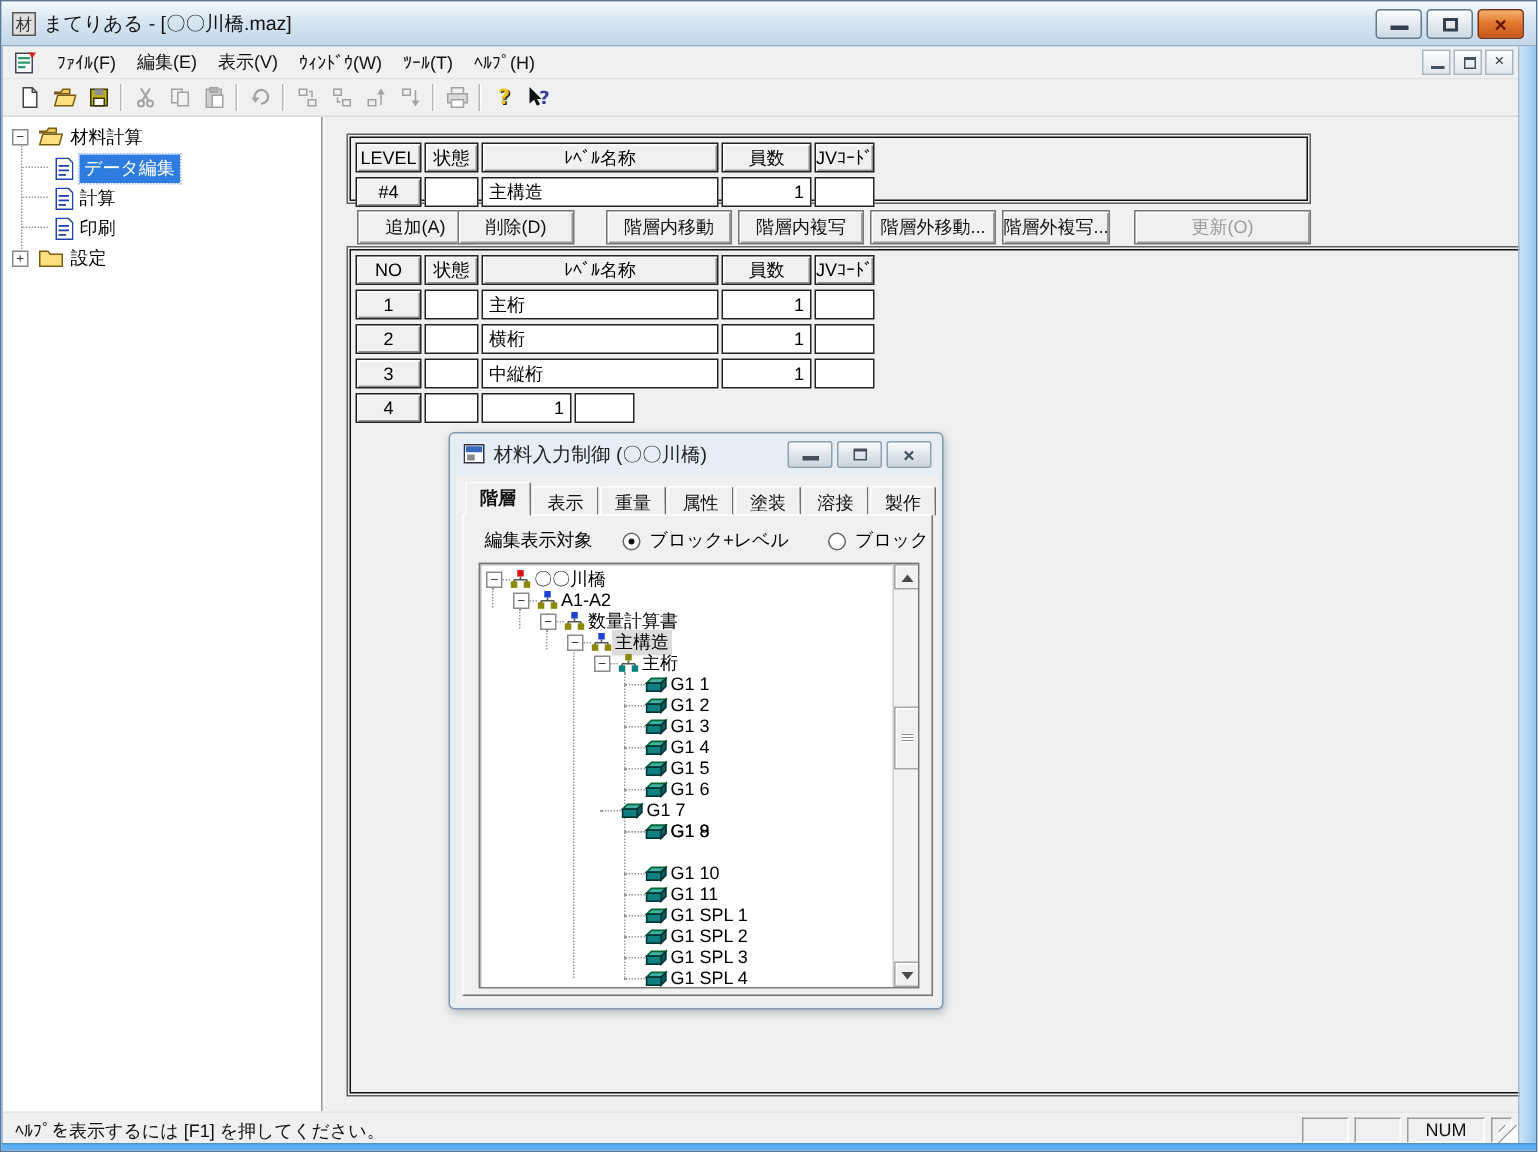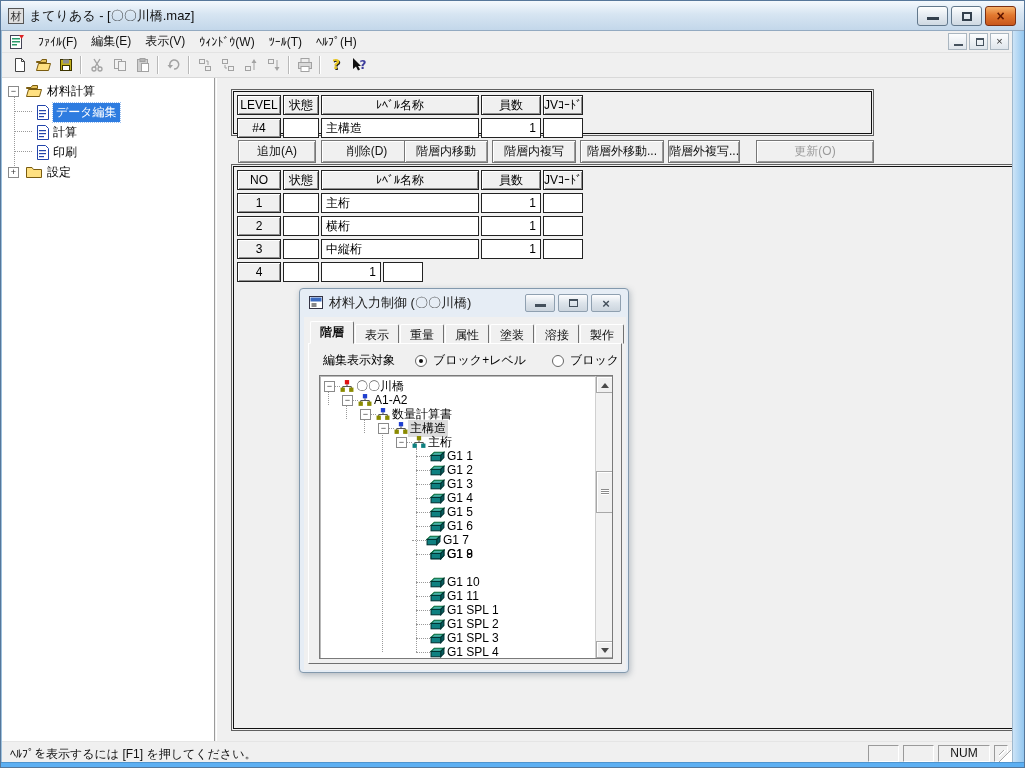--- a/index.html
+++ b/index.html
@@ -343,21 +343,21 @@
           <div class="ncell c1">#4</div>
           <div class="dcell c2"></div>
           <div class="dcell c3">主構造</div>
           <div class="dcell c4 num-right">1</div>
           <div class="dcell c5"></div>
         </div>
       </div>
     </div>
 
     <button class="actbtn" style="left:21px; top:62px; width:78px;">追加(A)</button>
-    <button class="actbtn" style="left:104px; top:62px; width:92px;">削除(D)</button>
+    <button class="actbtn" style="left:88px; top:62px; width:78px;">削除(D)</button>
     <button class="actbtn" style="left:187px; top:62px; width:84px;">階層内移動</button>
     <button class="actbtn" style="left:275px; top:62px; width:84px;">階層内複写</button>
     <button class="actbtn" style="left:363px; top:62px; width:84px;">階層外移動...</button>
     <button class="actbtn" style="left:451px; top:62px; width:72px;">階層外複写...</button>
     <button class="actbtn disabled" style="left:539px; top:62px; width:118px;">更新(O)</button>
 
     <div class="dframe" style="left:14px; top:86px; width:787px; height:567px;">
       <div class="dframe-in">
         <div class="trow-cells">
           <div class="hcell c1">NO</div>
@@ -549,21 +549,21 @@
             </div>
           <div class="trow" style="left:96px; top:143px;">
               <span class="stub" style="width:14px"></span>
               <svg width="15" height="11" viewBox="0 0 14 10">
                 <polygon points="1,4 4,1 13,1 10,4" fill="#45b0a5" stroke="#063"></polygon>
                 <polygon points="10,4 13,1 13,6 10,9" fill="#055f5f" stroke="#033"></polygon>
                 <rect x="1" y="4" width="9" height="5" fill="#0e8080" stroke="#033"></rect>
               </svg>
               <span class="t-label">G1 6</span>
             </div>
-          <div class="trow" style="left:92px; top:157px;">
+          <div class="trow" style="left:80px; top:157px;">
               <span class="stub" style="width:14px"></span>
               <svg width="15" height="11" viewBox="0 0 14 10">
                 <polygon points="1,4 4,1 13,1 10,4" fill="#45b0a5" stroke="#063"></polygon>
                 <polygon points="10,4 13,1 13,6 10,9" fill="#055f5f" stroke="#033"></polygon>
                 <rect x="1" y="4" width="9" height="5" fill="#0e8080" stroke="#033"></rect>
               </svg>
               <span class="t-label">G1 7</span>
             </div>
           <div class="trow" style="left:96px; top:171px;">
               <span class="stub" style="width:14px"></span>

